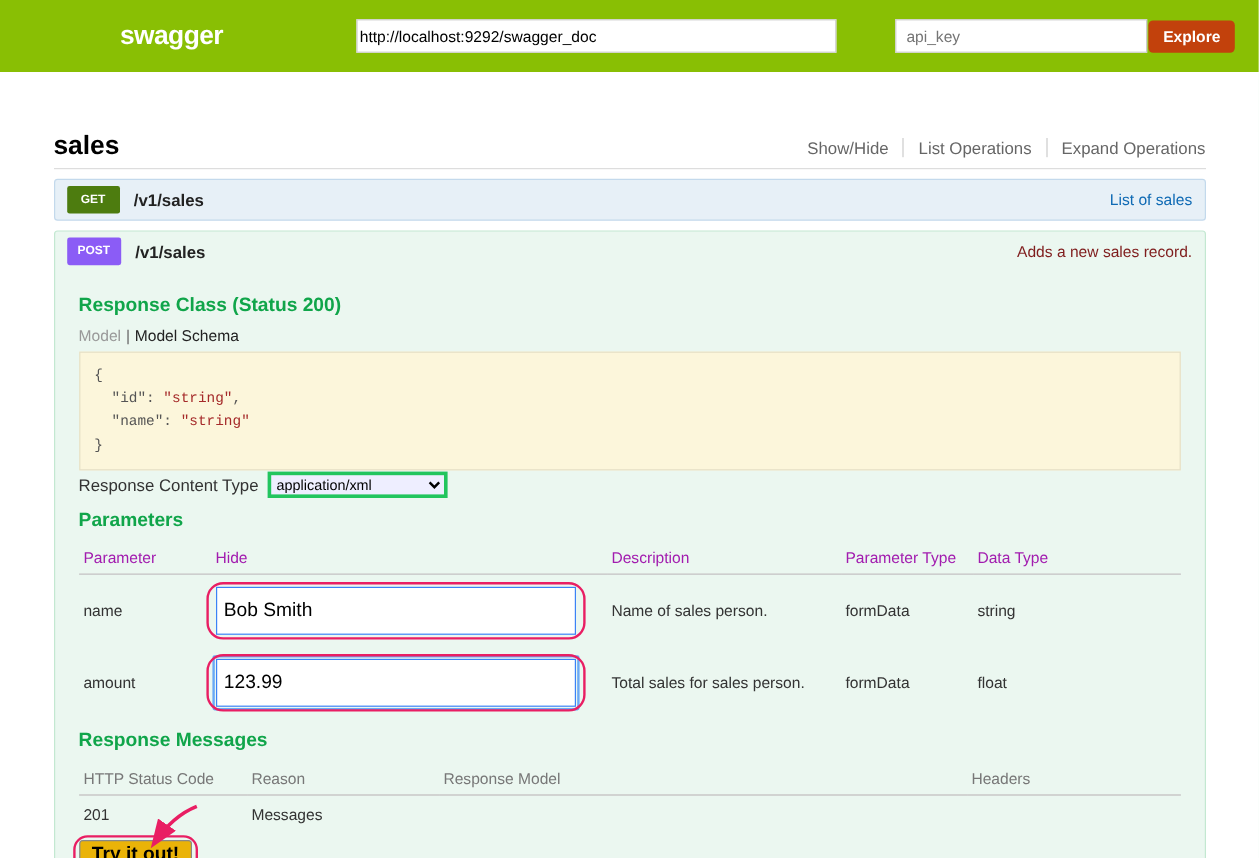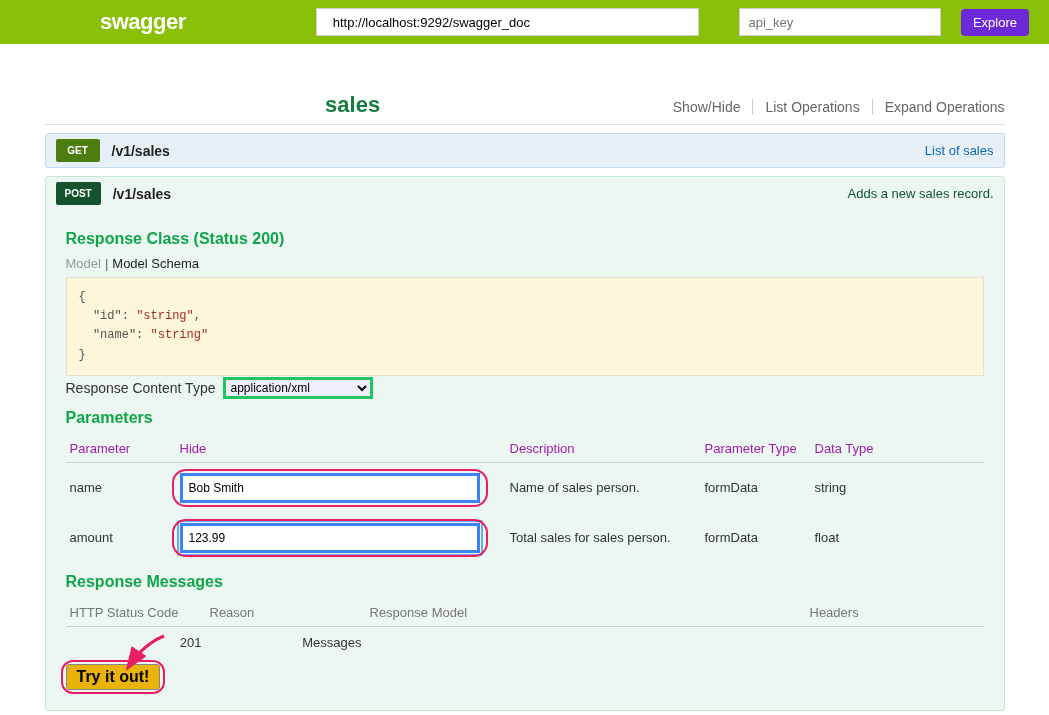--- a/index.html
+++ b/index.html
@@ -4,77 +4,76 @@
 <style>
   * { box-sizing: border-box; margin: 0; padding: 0; }
   body {
     font-family: "Helvetica Neue", Helvetica, Arial, sans-serif;
     font-size: 14px;
     color: #333;
     background: #fff;
   }
   .header {
     background: #89bf04;
-    height: 44px;
+    height: 60px;
     display: flex;
     align-items: center;
     padding: 0 20px 0 100px;
-    gap: 20px;
+    gap: 1px;
   }
   .logo {
     color: #fff;
     font-weight: 700;
     font-size: 22px;
     margin-right: 110px;
     letter-spacing: -0.5px;
   }
   .url-input {
     width: 400px;
     height: 28px;
-    padding: 4px 16px;
+    padding: 4px 2px;
     font-size: 13px;
     border: 1px solid #ccc;
     outline: none;
   }
   .spacer { flex: 1; }
   .apikey-input {
     width: 210px;
     height: 28px;
     padding: 4px 8px;
     font-size: 13px;
     border: 1px solid #ccc;
     outline: none;
   }
   .explore-btn {
-    background: #6d28d9;
+    background: #c2410c;
     color: #fff;
     border: none;
     border-radius: 4px;
-    font-weight: 400;
+    font-weight: 700;
     font-size: 13px;
     padding: 6px 12px;
     cursor: pointer;
   }
   .container {
     width: 960px;
     margin: 48px auto 0;
   }
   .resource-header {
     display: flex;
     align-items: baseline;
     border-bottom: 1px solid #ddd;
     padding-bottom: 6px;
     margin-bottom: 8px;
   }
   .resource-title {
     font-size: 22px;
     font-weight: 700;
-    color: #15803d;
+    color: #000000;
     flex: 1;
-    text-align: center;
   }
   .resource-links {
     display: flex;
     gap: 0;
     font-size: 14px;
     color: #666;
   }
   .resource-links span {
     padding: 0 12px;
     border-right: 1px solid #ccc;
@@ -98,38 +97,38 @@
   .method-badge {
     color: #fff;
     font-size: 10px;
     font-weight: 700;
     padding: 6px 9px;
     border-radius: 2px;
     text-align: center;
     min-width: 44px;
   }
   .badge-get { background: #4d7c0f; }
-  .badge-post { background: #14532d; }
+  .badge-post { background: #8b5cf6; }
   .op-path {
     font-size: 14px;
     font-weight: 600;
     margin-left: 12px;
     color: #222;
   }
   .op-summary {
     margin-left: auto;
     font-size: 13px;
   }
   .op-get .op-summary { color: #0f6ab4; }
   .op-post {
     background: #ebf7f0;
     border: 1px solid #c3e8d1;
     border-radius: 3px;
   }
-  .op-post .op-summary { color: #14532d; }
+  .op-post .op-summary { color: #7f1d1d; }
   .op-body {
     padding: 10px 20px 20px;
   }
   .section-title {
     color: #10a54a;
     font-size: 16px;
     font-weight: 600;
     margin: 10px 0 8px;
   }
   .model-tabs {
@@ -182,24 +181,24 @@
     vertical-align: middle;
     border: none;
   }
   .col-param { width: 110px; }
   .col-value { width: 330px; }
   .col-desc { width: 195px; }
   .col-ptype { width: 110px; }
   .col-dtype { }
   .param-input {
     width: 300px;
-    height: 30px;
+    height: 40px;
     padding: 2px 6px;
-    font-size: 12px;
-    border: 3px solid #3b82f6;
+    font-size: 16px;
+    border: 1px solid #3b82f6;
     outline: none;
   }
   .highlight-ring {
     position: relative;
     display: inline-block;
   }
   .highlight-ring::after {
     content: "";
     position: absolute;
     left: -8px; right: -8px; top: -4px; bottom: -4px;
@@ -222,21 +221,20 @@
   }
   table.resp th {
     text-align: left;
     font-weight: 400;
     color: #777;
     padding: 6px 4px;
     border-bottom: 1px solid #ccc;
   }
   table.resp td {
     padding: 8px 4px;
-    text-align: right;
   }
   .resp-col-code { width: 140px; }
   .resp-col-reason { width: 160px; }
   .resp-col-model { width: 440px; }
   .try-btn-wrapper {
     margin-top: 6px;
     position: relative;
     display: inline-block;
   }
   .try-btn {

